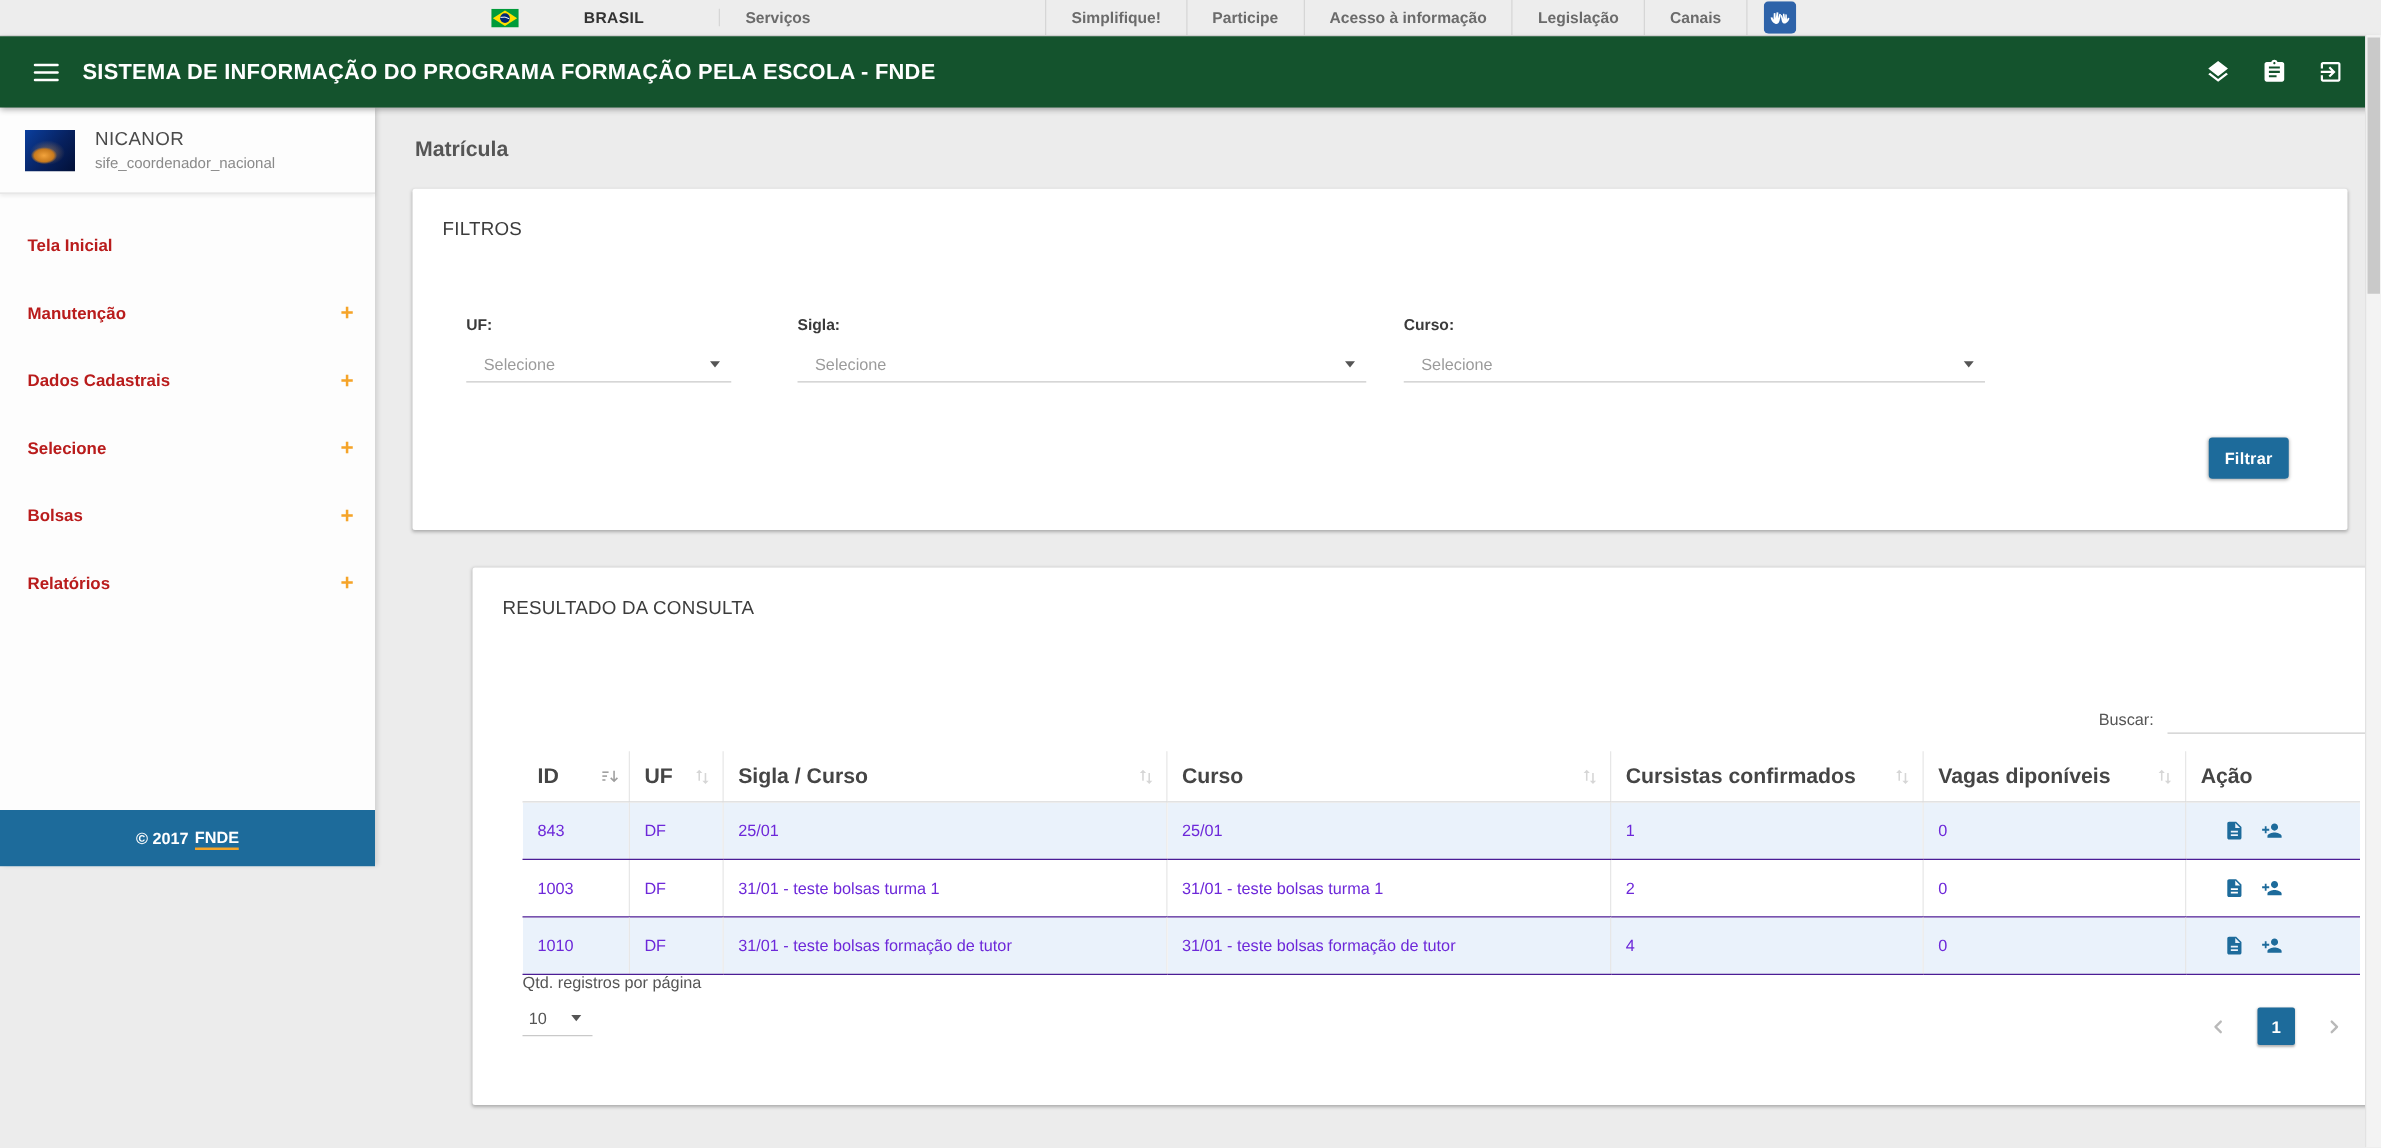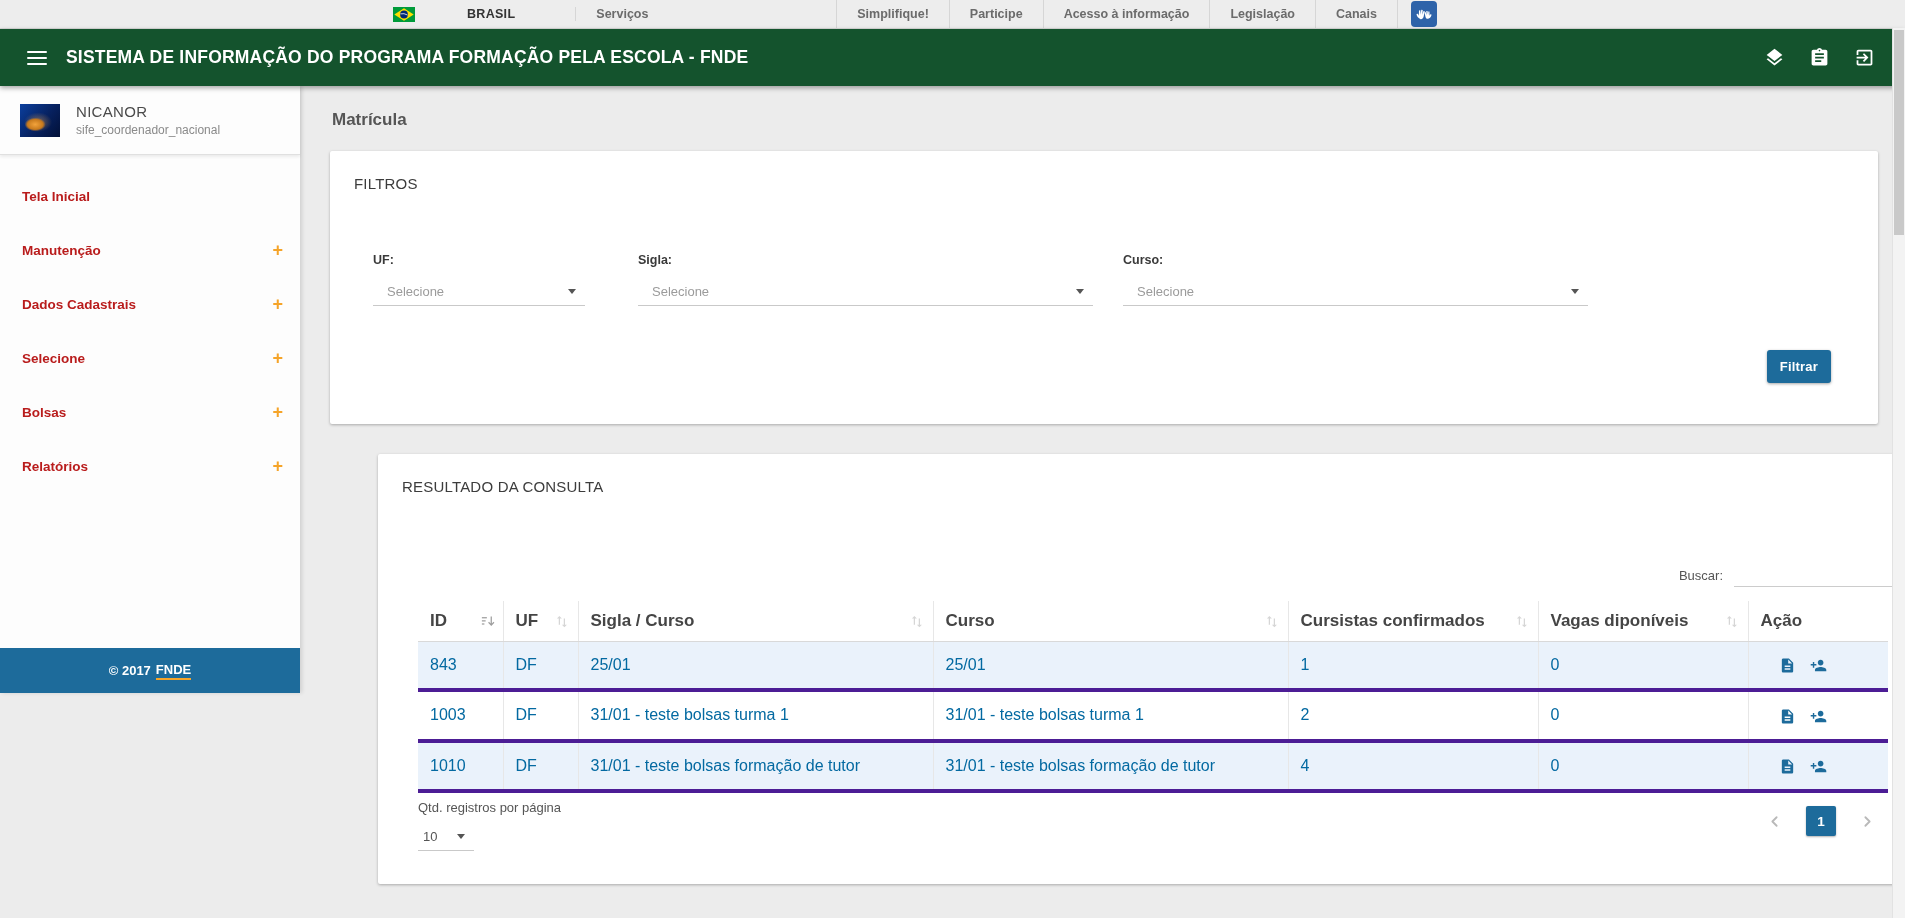--- a/index.html
+++ b/index.html
@@ -78,27 +78,27 @@
   .search-input{border:none;border-bottom:1px solid #ccc;width:160px;height:20px;outline:none;
     font:inherit;font-size:13px;color:#555;background:transparent;}
   .table-wrap{position:absolute;top:147px;left:40px;right:38px;}
   table{width:100%;border-collapse:collapse;table-layout:fixed;}
   th{font-size:17px;color:#454545;text-align:left;padding:10px 8px 10px 12px;
     border-bottom:1px solid #d9d9d9;cursor:pointer;}
   th,td{border-right:1px solid #e7e7e7;}
   th:last-child,td:last-child{border-right:none;}
   .th-inner{display:flex;align-items:center;justify-content:space-between;gap:4px;}
   .sort-icon{display:flex;flex:none;}
-  td{font-size:16px;color:#0369a1;padding:14px 8px 14px 12px;border-bottom:4px solid #4c1d95;
+  td{font-size:13px;color:#6d28d9;padding:14px 8px 14px 12px;border-bottom:1px solid #4c1d95;
     white-space:nowrap;overflow:hidden;}
   tr.stripe td{background:#eaf2fb;}
   .action-cell{padding-left:30px;}
   .act{display:inline-flex;margin-right:10px;cursor:pointer;vertical-align:middle;}
   .act svg{width:17px;height:17px;}
-  .table-footer-left{position:absolute;top:346px;left:40px;}
+  .table-footer-left{position:absolute;top:324px;left:40px;}
   .per-page-label{font-size:13px;color:#555;}
   .per-page .select{width:42px;padding-left:5px;margin-top:8px;}
   .per-page .select-value{color:#555;}
   .pagination{position:absolute;top:352px;right:50px;display:flex;align-items:center;gap:23px;}
   .chev{cursor:pointer;display:flex;}
   .chev svg{width:17px;height:17px;}
   .page-current{width:30px;height:30px;background:#1d6b9b;color:#fff;display:flex;align-items:center;
     justify-content:center;font-size:13.5px;font-weight:bold;border-radius:2px;cursor:pointer;
     box-shadow:0 1px 2px rgba(0,0,0,.3);}
   

